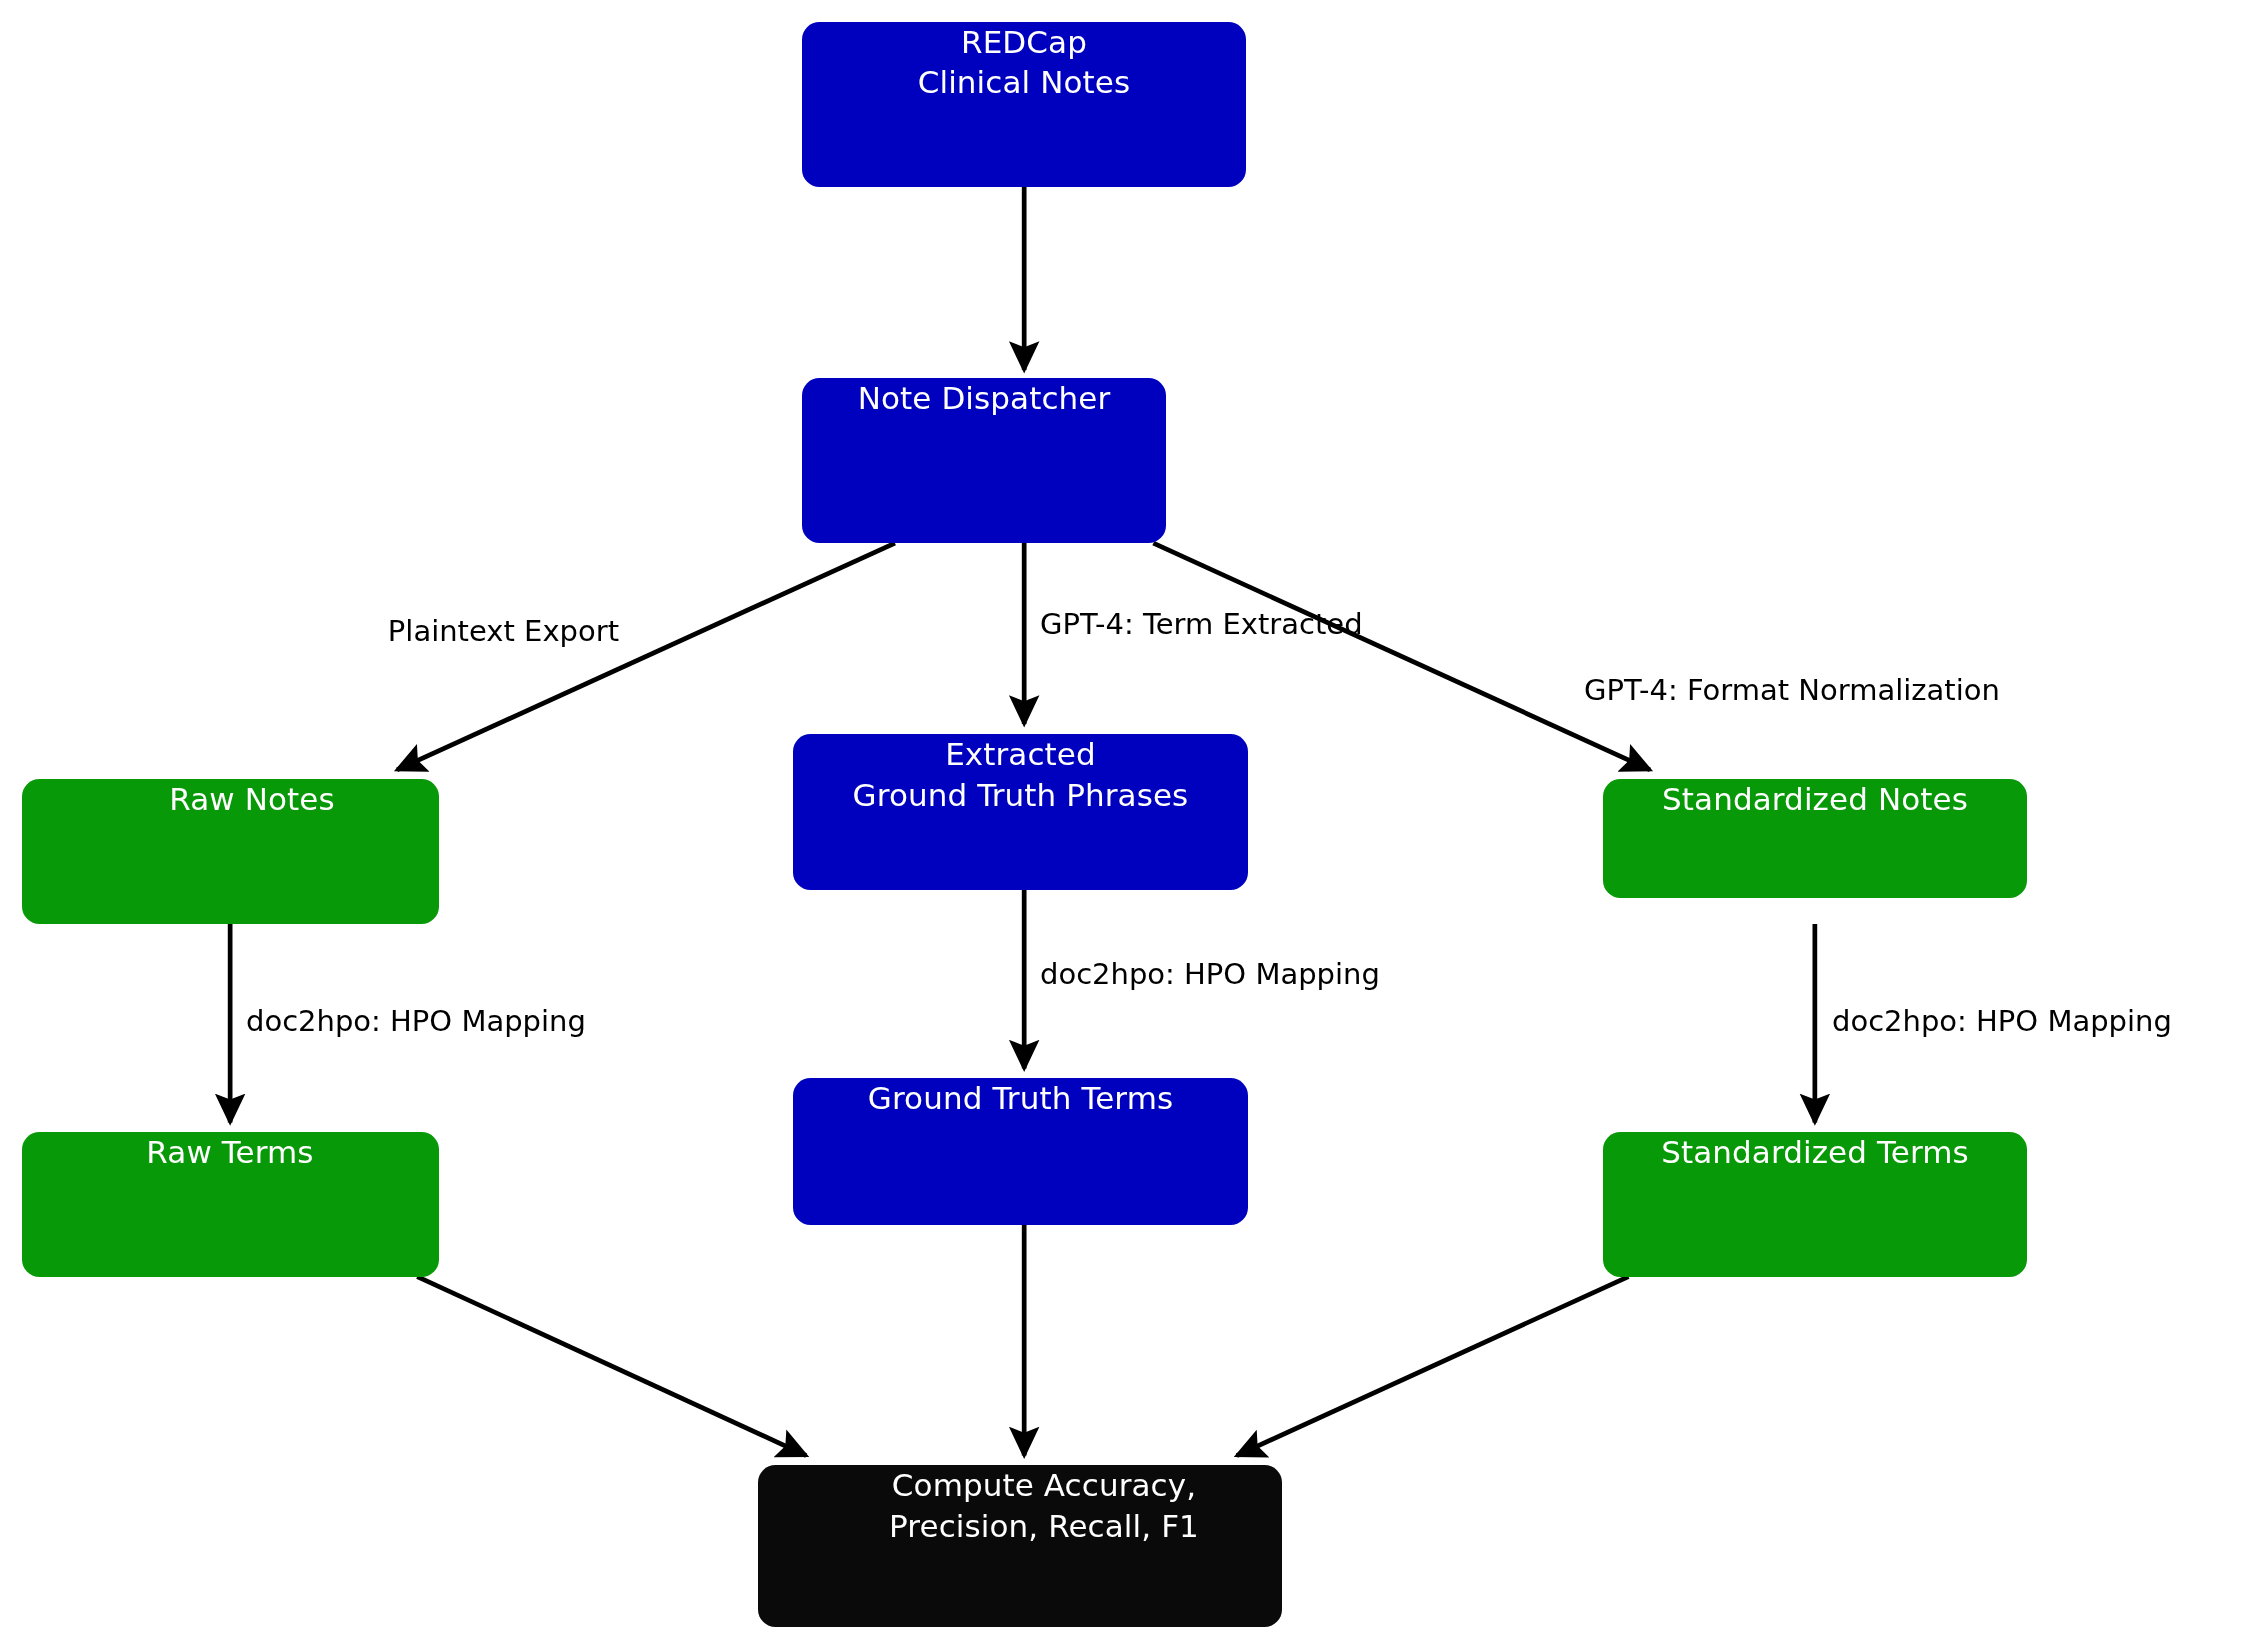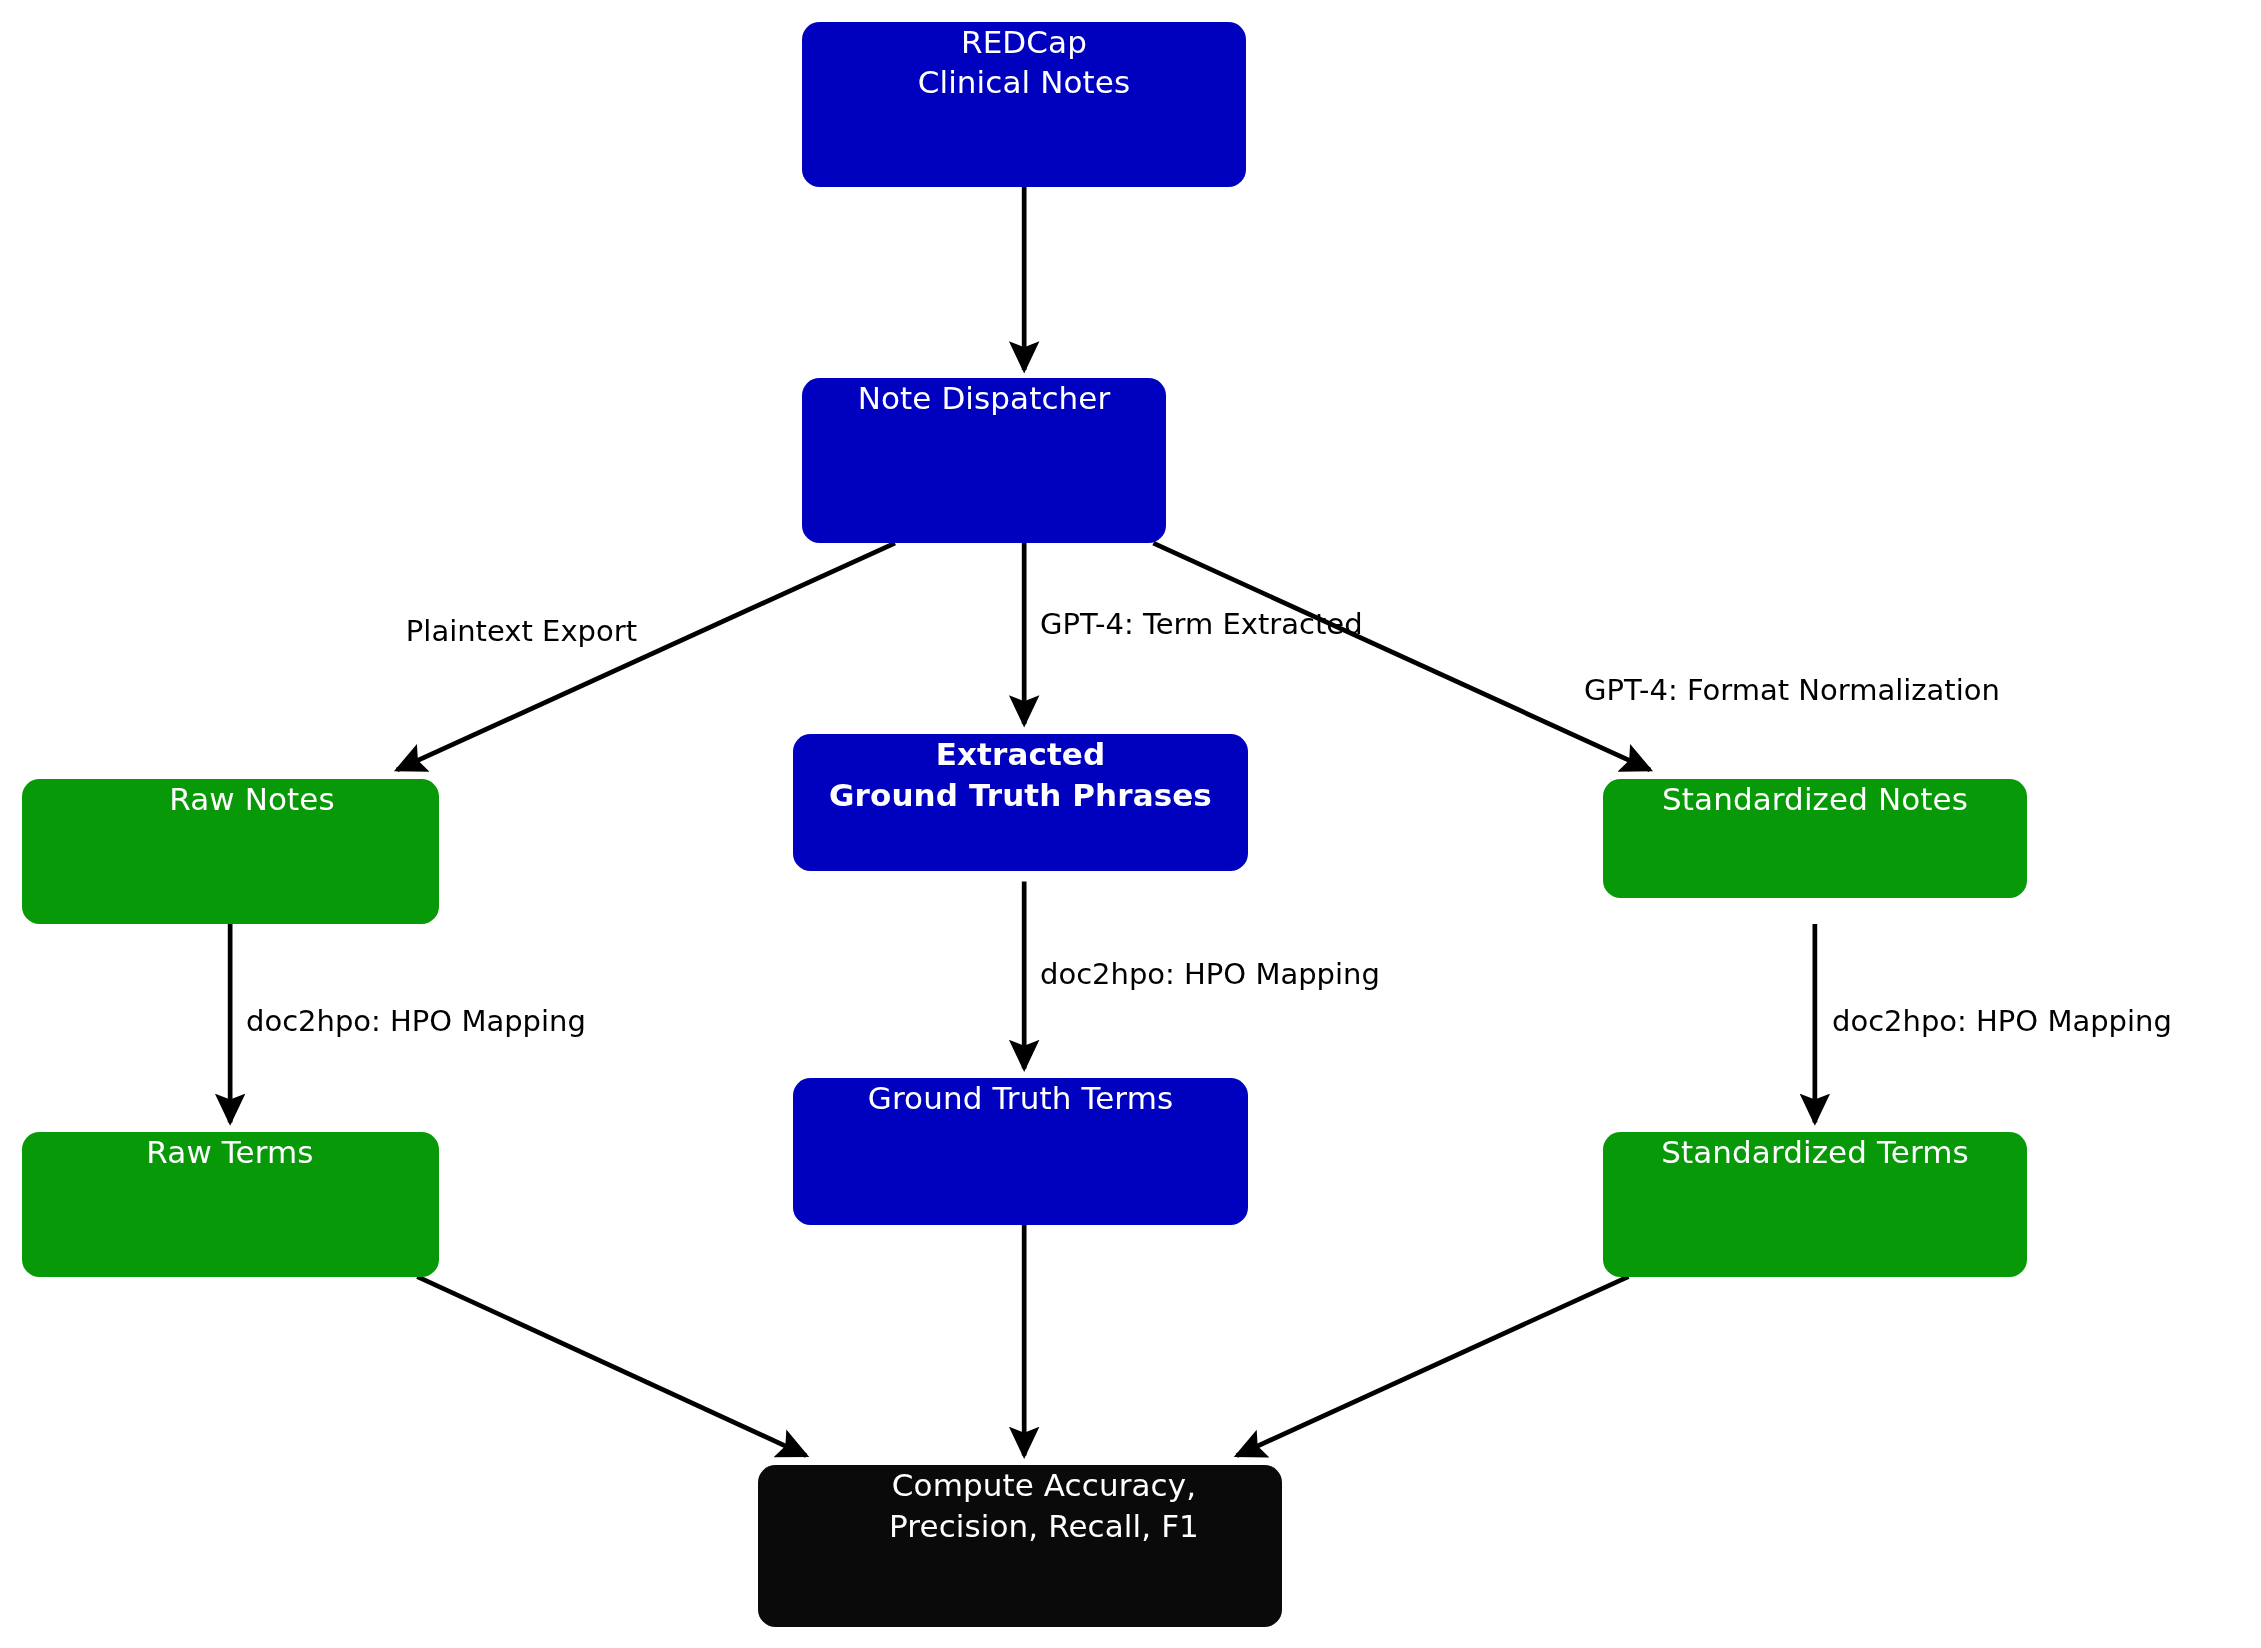--- a/index.html
+++ b/index.html
@@ -81,31 +81,31 @@
         <path d="M 1522 1820 L 1522 2163" fill="none" stroke="#000000" stroke-width="7" stroke-linecap="butt" marker-end="url(#arrowhead)"></path>
         <path d="M 2420 1897 L 1838 2163" fill="none" stroke="#000000" stroke-width="7" stroke-linecap="butt" marker-end="url(#arrowhead)"></path>
       </g>
   </svg>
 
   <div id="nodes-layer">
       <div class="node-box node-blue" style="left: 802px; top: 21.5px; width: 444px; height: 165px;"><span>REDCap
 Clinical Notes</span></div>
       <div class="node-box node-blue" style="left: 802px; top: 378px; width: 364px; height: 165px;"><span>Note Dispatcher</span></div>
       <div class="node-box node-green" style="left: 21.5px; top: 779px; width: 417px; height: 145px; padding-left: 44px;"><span>Raw Notes</span></div>
-      <div class="node-box node-blue" style="left: 793px; top: 734px; width: 455px; height: 137px; font-weight: bold;"><span>Extracted
+      <div class="node-box node-blue" style="left: 793px; top: 734px; width: 455px; height: 156px;"><span>Extracted
 Ground Truth Phrases</span></div>
       <div class="node-box node-green" style="left: 1603px; top: 779px; width: 424px; height: 119px;"><span>Standardized Notes</span></div>
       <div class="node-box node-green" style="left: 21.5px; top: 1132px; width: 417px; height: 145px;"><span>Raw Terms</span></div>
       <div class="node-box node-blue" style="left: 793px; top: 1078px; width: 455px; height: 147px;"><span>Ground Truth Terms</span></div>
       <div class="node-box node-green" style="left: 1603px; top: 1132px; width: 424px; height: 145px;"><span>Standardized Terms</span></div>
       <div class="node-box node-black" style="left: 758px; top: 1465px; width: 524px; height: 162px; padding-left: 48px;"><span>Compute Accuracy,
 Precision, Recall, F1</span></div>
     </div>
   <div id="labels-layer">
-      <div class="edge-label right-anchor" style="left: 637px; top: 616px;">Plaintext Export</div>
+      <div class="edge-label right-anchor" style="left: 619px; top: 616px;">Plaintext Export</div>
       <div class="edge-label" style="left: 1040px; top: 609px;">GPT-4: Term Extracted</div>
       <div class="edge-label" style="left: 1548px; top: 675px; margin-left: 36px;">GPT-4: Format Normalization</div>
       <div class="edge-label" style="left: 246px; top: 1006px;">doc2hpo: HPO Mapping</div>
       <div class="edge-label" style="left: 1040px; top: 959px;">doc2hpo: HPO Mapping</div>
       <div class="edge-label" style="left: 1832px; top: 1006px;">doc2hpo: HPO Mapping</div>
     </div>
 
 </div>
 
 

